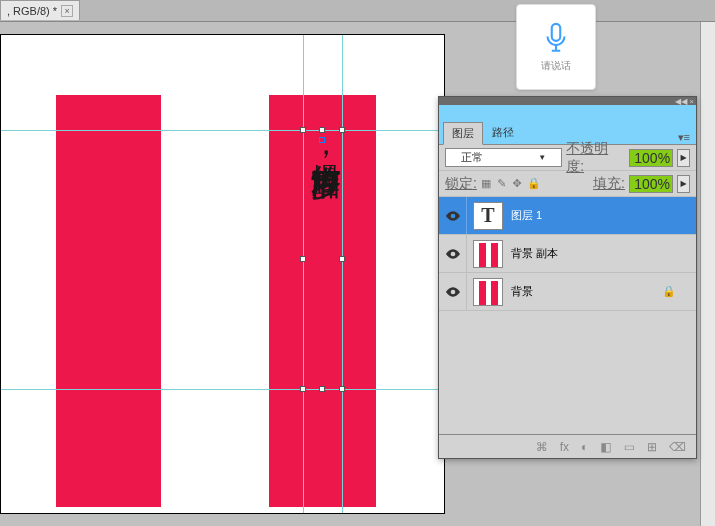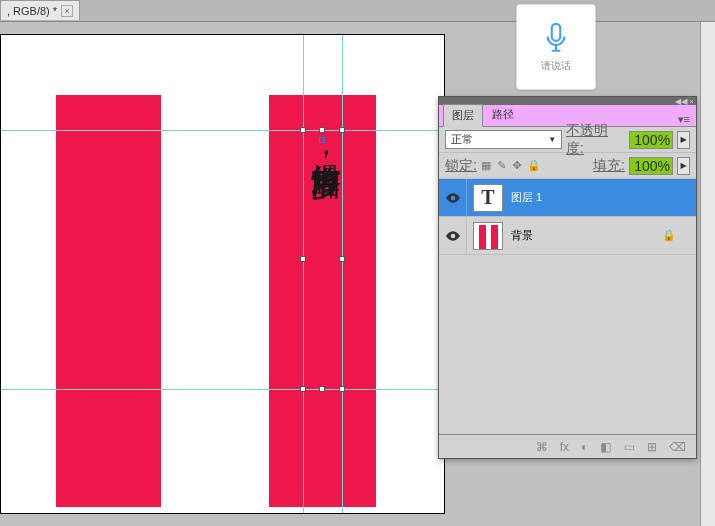--- a/index.html
+++ b/index.html
@@ -27,27 +27,27 @@
   .voice-box { position: absolute; top: 4px; left: 516px; width: 80px; height: 86px; background: #fff; border: 1px solid #ddd; border-radius: 4px; display: flex; flex-direction: column; align-items: center; justify-content: center; gap: 4px; box-shadow: 0 1px 3px rgba(0,0,0,0.15); }
   .mic-svg { width: 34px; height: 34px; }
   .voice-txt { font-size: 10px; color: #888; }
   
   .ruler-v { position: absolute; top: 22px; right: 0; width: 15px; bottom: 0; background: #e8e8e8; border-left: 1px solid #999; }
   
   .layers-panel { position: absolute; top: 96px; left: 438px; width: 259px; height: 363px; background: #d3d3d3; border: 1px solid #555; display: flex; flex-direction: column; box-shadow: 0 2px 6px rgba(0,0,0,0.3); }
   .panel-titlebar { height: 8px; background: #6b6b6b; display: flex; justify-content: flex-end; align-items: center; padding: 0 2px; gap: 2px; }
   .panel-titlebar span { color: #ccc; font-size: 8px; }
   
-  .panel-tabs { height: 22px; background: #f0abfc; display: flex; align-items: flex-end; padding-left: 4px; border-bottom: 1px solid #888; text-align: right; }
+  .panel-tabs { height: 40px; background: #7dd3fc; display: flex; align-items: flex-end; padding-left: 4px; border-bottom: 1px solid #888; text-align: right; }
   .ptab { padding: 3px 8px; font-size: 11px; color: #333; border: 1px solid transparent; }
   .ptab.active { background: #d3d3d3; border: 1px solid #888; border-bottom: 1px solid #d3d3d3; position: relative; top: 1px; }
   .panel-menu { margin-left: auto; padding: 0 6px; font-size: 11px; color: #555; }
   
   .panel-row { height: 26px; display: flex; align-items: center; padding: 0 6px; gap: 4px; font-size: 11px; color: #333; border-bottom: 1px solid #bfbfbf; }
-  .blend-select { width: 118px; height: 19px; background: #fff; border: 1px solid #888; font-size: 11px; padding: 0 5px; display: flex; align-items: center; justify-content: space-between; }
+  .blend-select { width: 118px; height: 19px; background: #fff; border: 1px solid #888; font-size: 11px; padding: 0 15px; display: flex; align-items: center; justify-content: space-between; }
   .blend-select .arrow { font-size: 8px; color: #333; }
   .lbl { color: #666; font-size: 14px; text-decoration: underline; }
   .pct-input { width: 44px; height: 18px; background: #84cc16; border: 1px solid #888; font-size: 14px; text-align: right; padding-right: 2px; display:flex; align-items:center; justify-content:flex-end;}
   .arrow-btn { width: 13px; height: 18px; border: 1px solid #888; background: #e5e5e5; font-size: 8px; display: flex; align-items: center; justify-content: center; }
   
   .lock-icons { display: flex; gap: 6px; align-items: center; }
   .lock-icons span { color: #7a7a7a; font-size: 11px; }
   
   .layer-list { flex: 1; background: #d3d3d3; overflow: hidden; }
   .layer-row { height: 38px; display: flex; align-items: center; border-bottom: 1px solid #bfbfbf; }
@@ -144,20 +144,32 @@
   <div class="layer-list">
     <div class="layer-row selected">
       <div class="eye-col">
         <svg class="eye" viewBox="0 0 24 16">
             <path fill="#333" d="M12 0C5 0 0 8 0 8s5 8 12 8 12-8 12-8S19 0 12 0zm0 12a4 4 0 1 1 0-8 4 4 0 0 1 0 8z"></path>
           </svg>
       </div>
       <div class="thumb t-text">T</div>
       <div class="layer-name">图层 1</div>
     </div>
+    <div class="layer-row">
+      <div class="eye-col">
+        <svg class="eye" viewBox="0 0 24 16">
+            <path fill="#333" d="M12 0C5 0 0 8 0 8s5 8 12 8 12-8 12-8S19 0 12 0zm0 12a4 4 0 1 1 0-8 4 4 0 0 1 0 8z"></path>
+          </svg>
+      </div>
+      <div class="thumb">
+        <div class="tbar" style="left:5px"></div>
+          <div class="tbar" style="left:17px"></div>
+      </div>
+      <div class="layer-name">背景 副本</div>
+    </div>
     <div class="layer-row bg">
       <div class="eye-col">
         <svg class="eye" viewBox="0 0 24 16">
             <path fill="#333" d="M12 0C5 0 0 8 0 8s5 8 12 8 12-8 12-8S19 0 12 0zm0 12a4 4 0 1 1 0-8 4 4 0 0 1 0 8z"></path>
           </svg>
       </div>
       <div class="thumb">
         <div class="tbar" style="left:5px"></div>
           <div class="tbar" style="left:17px"></div>
       </div>

